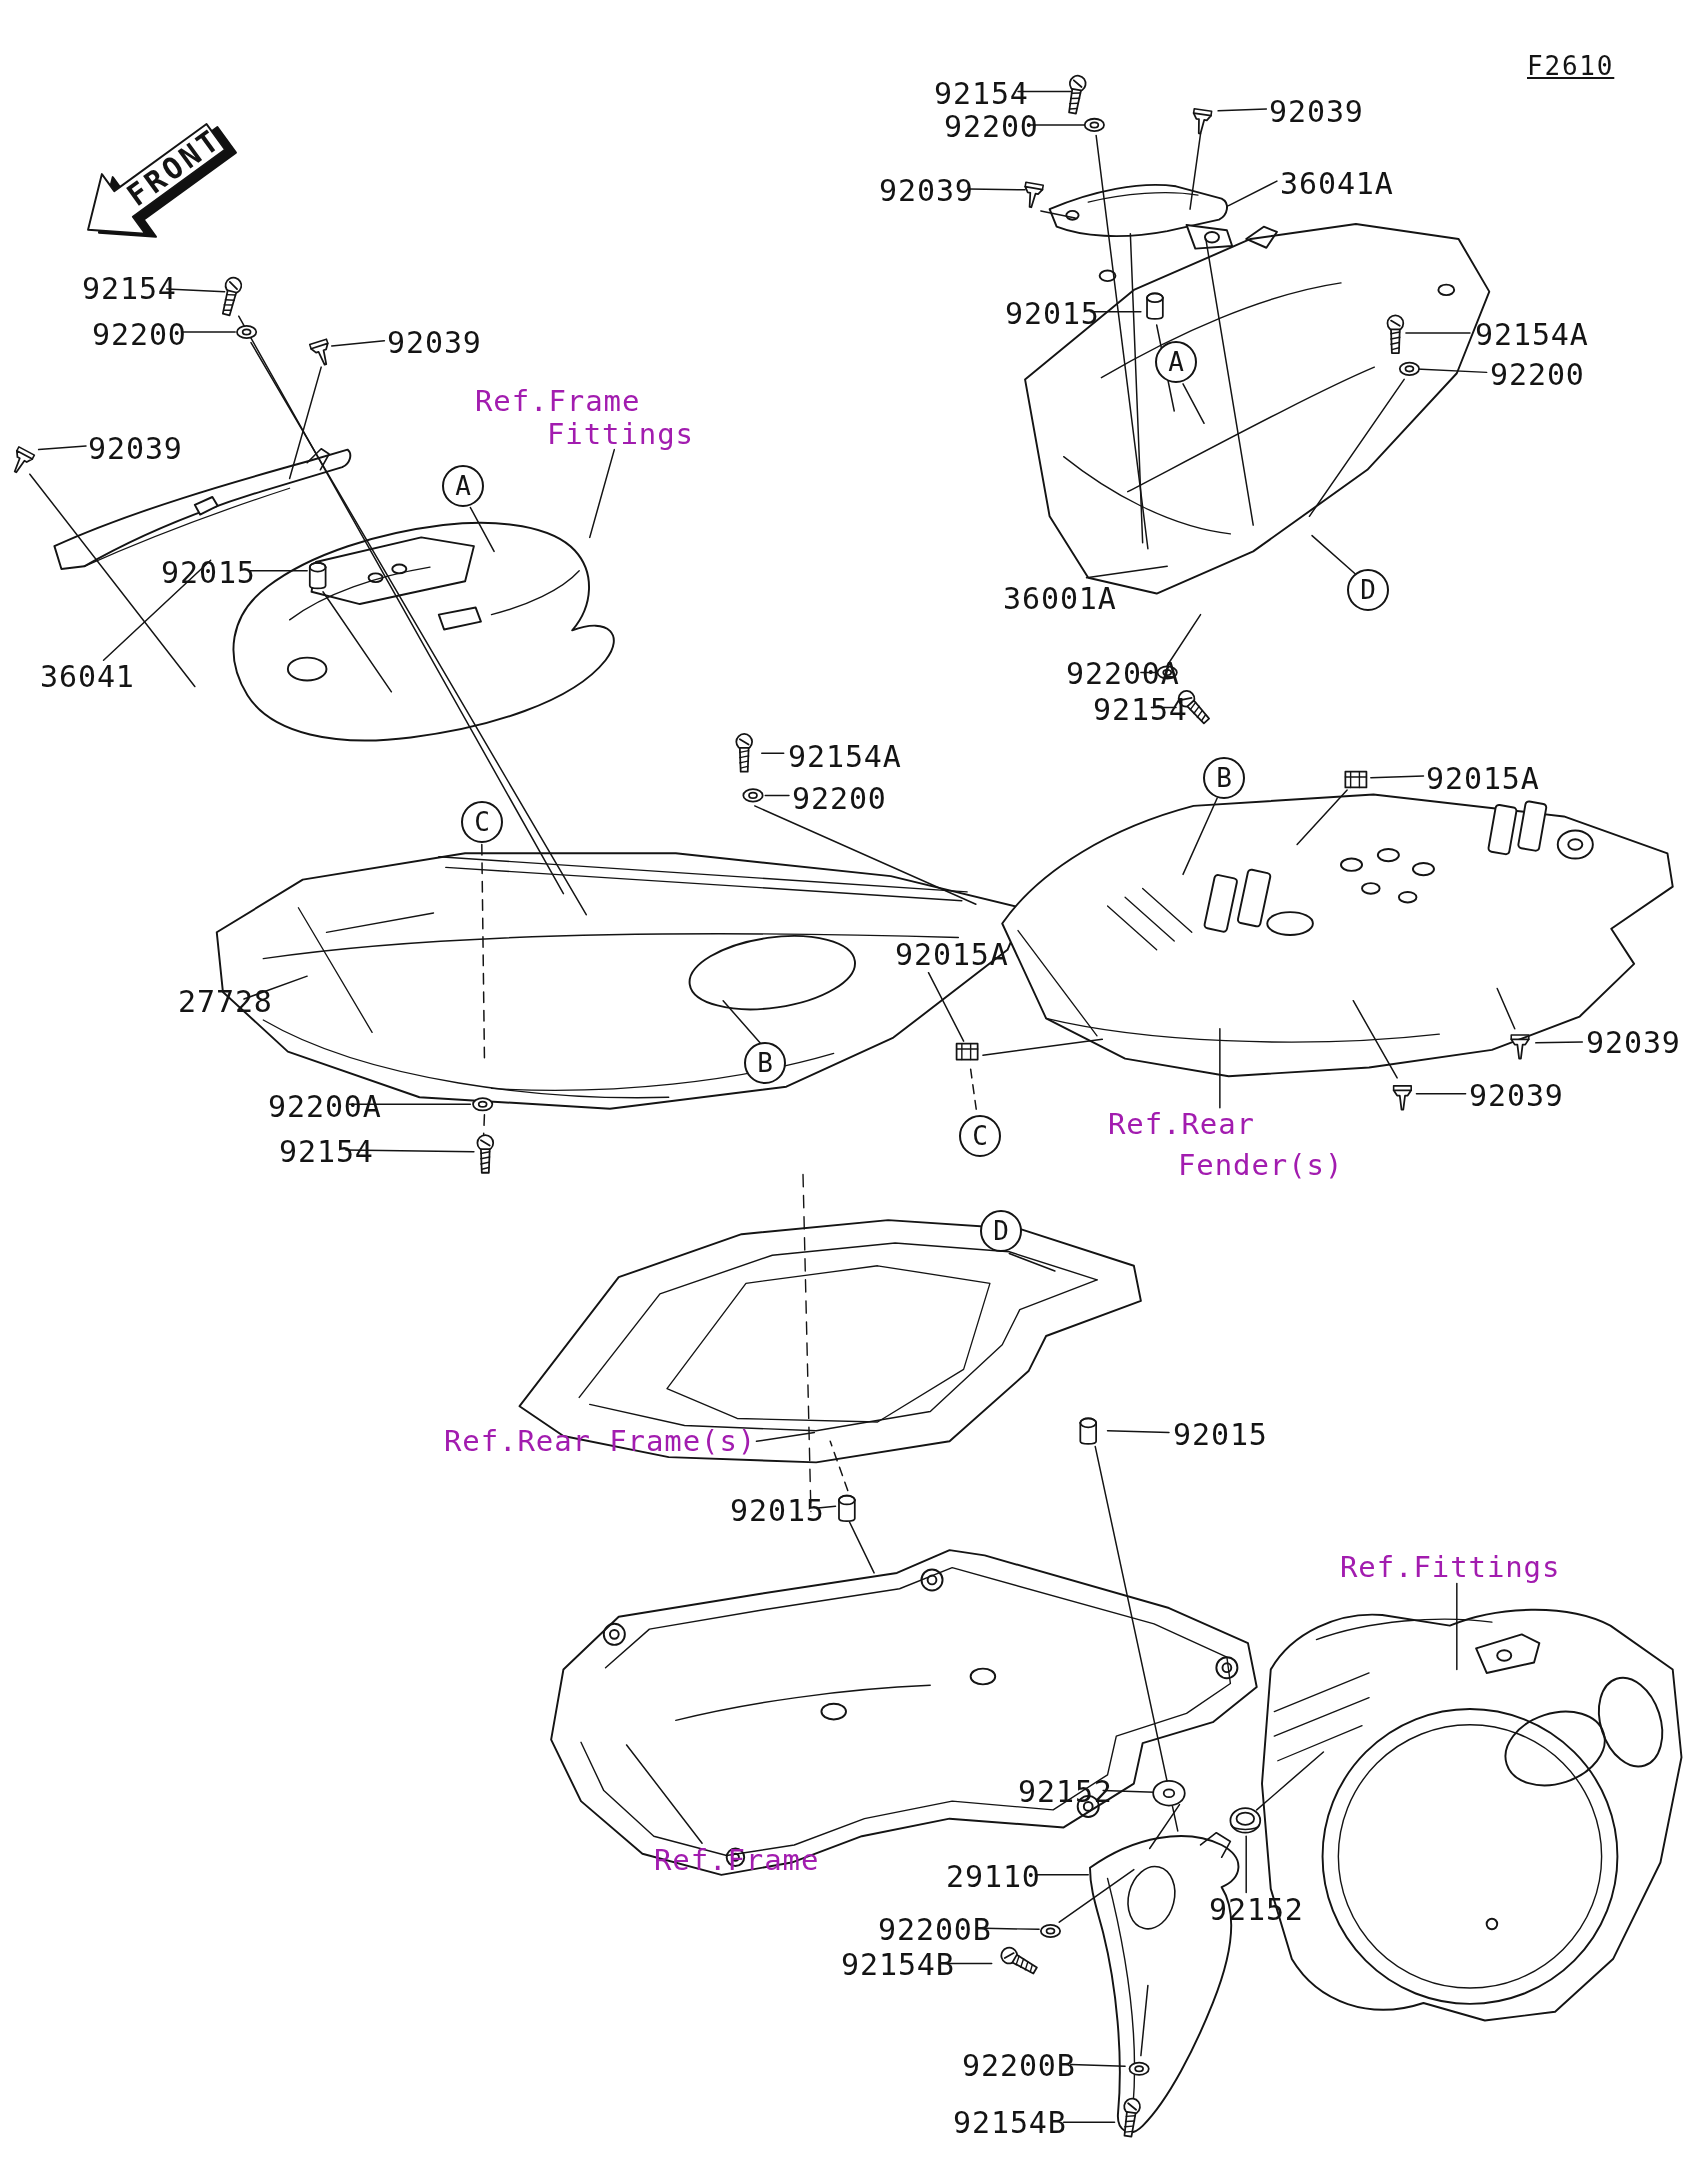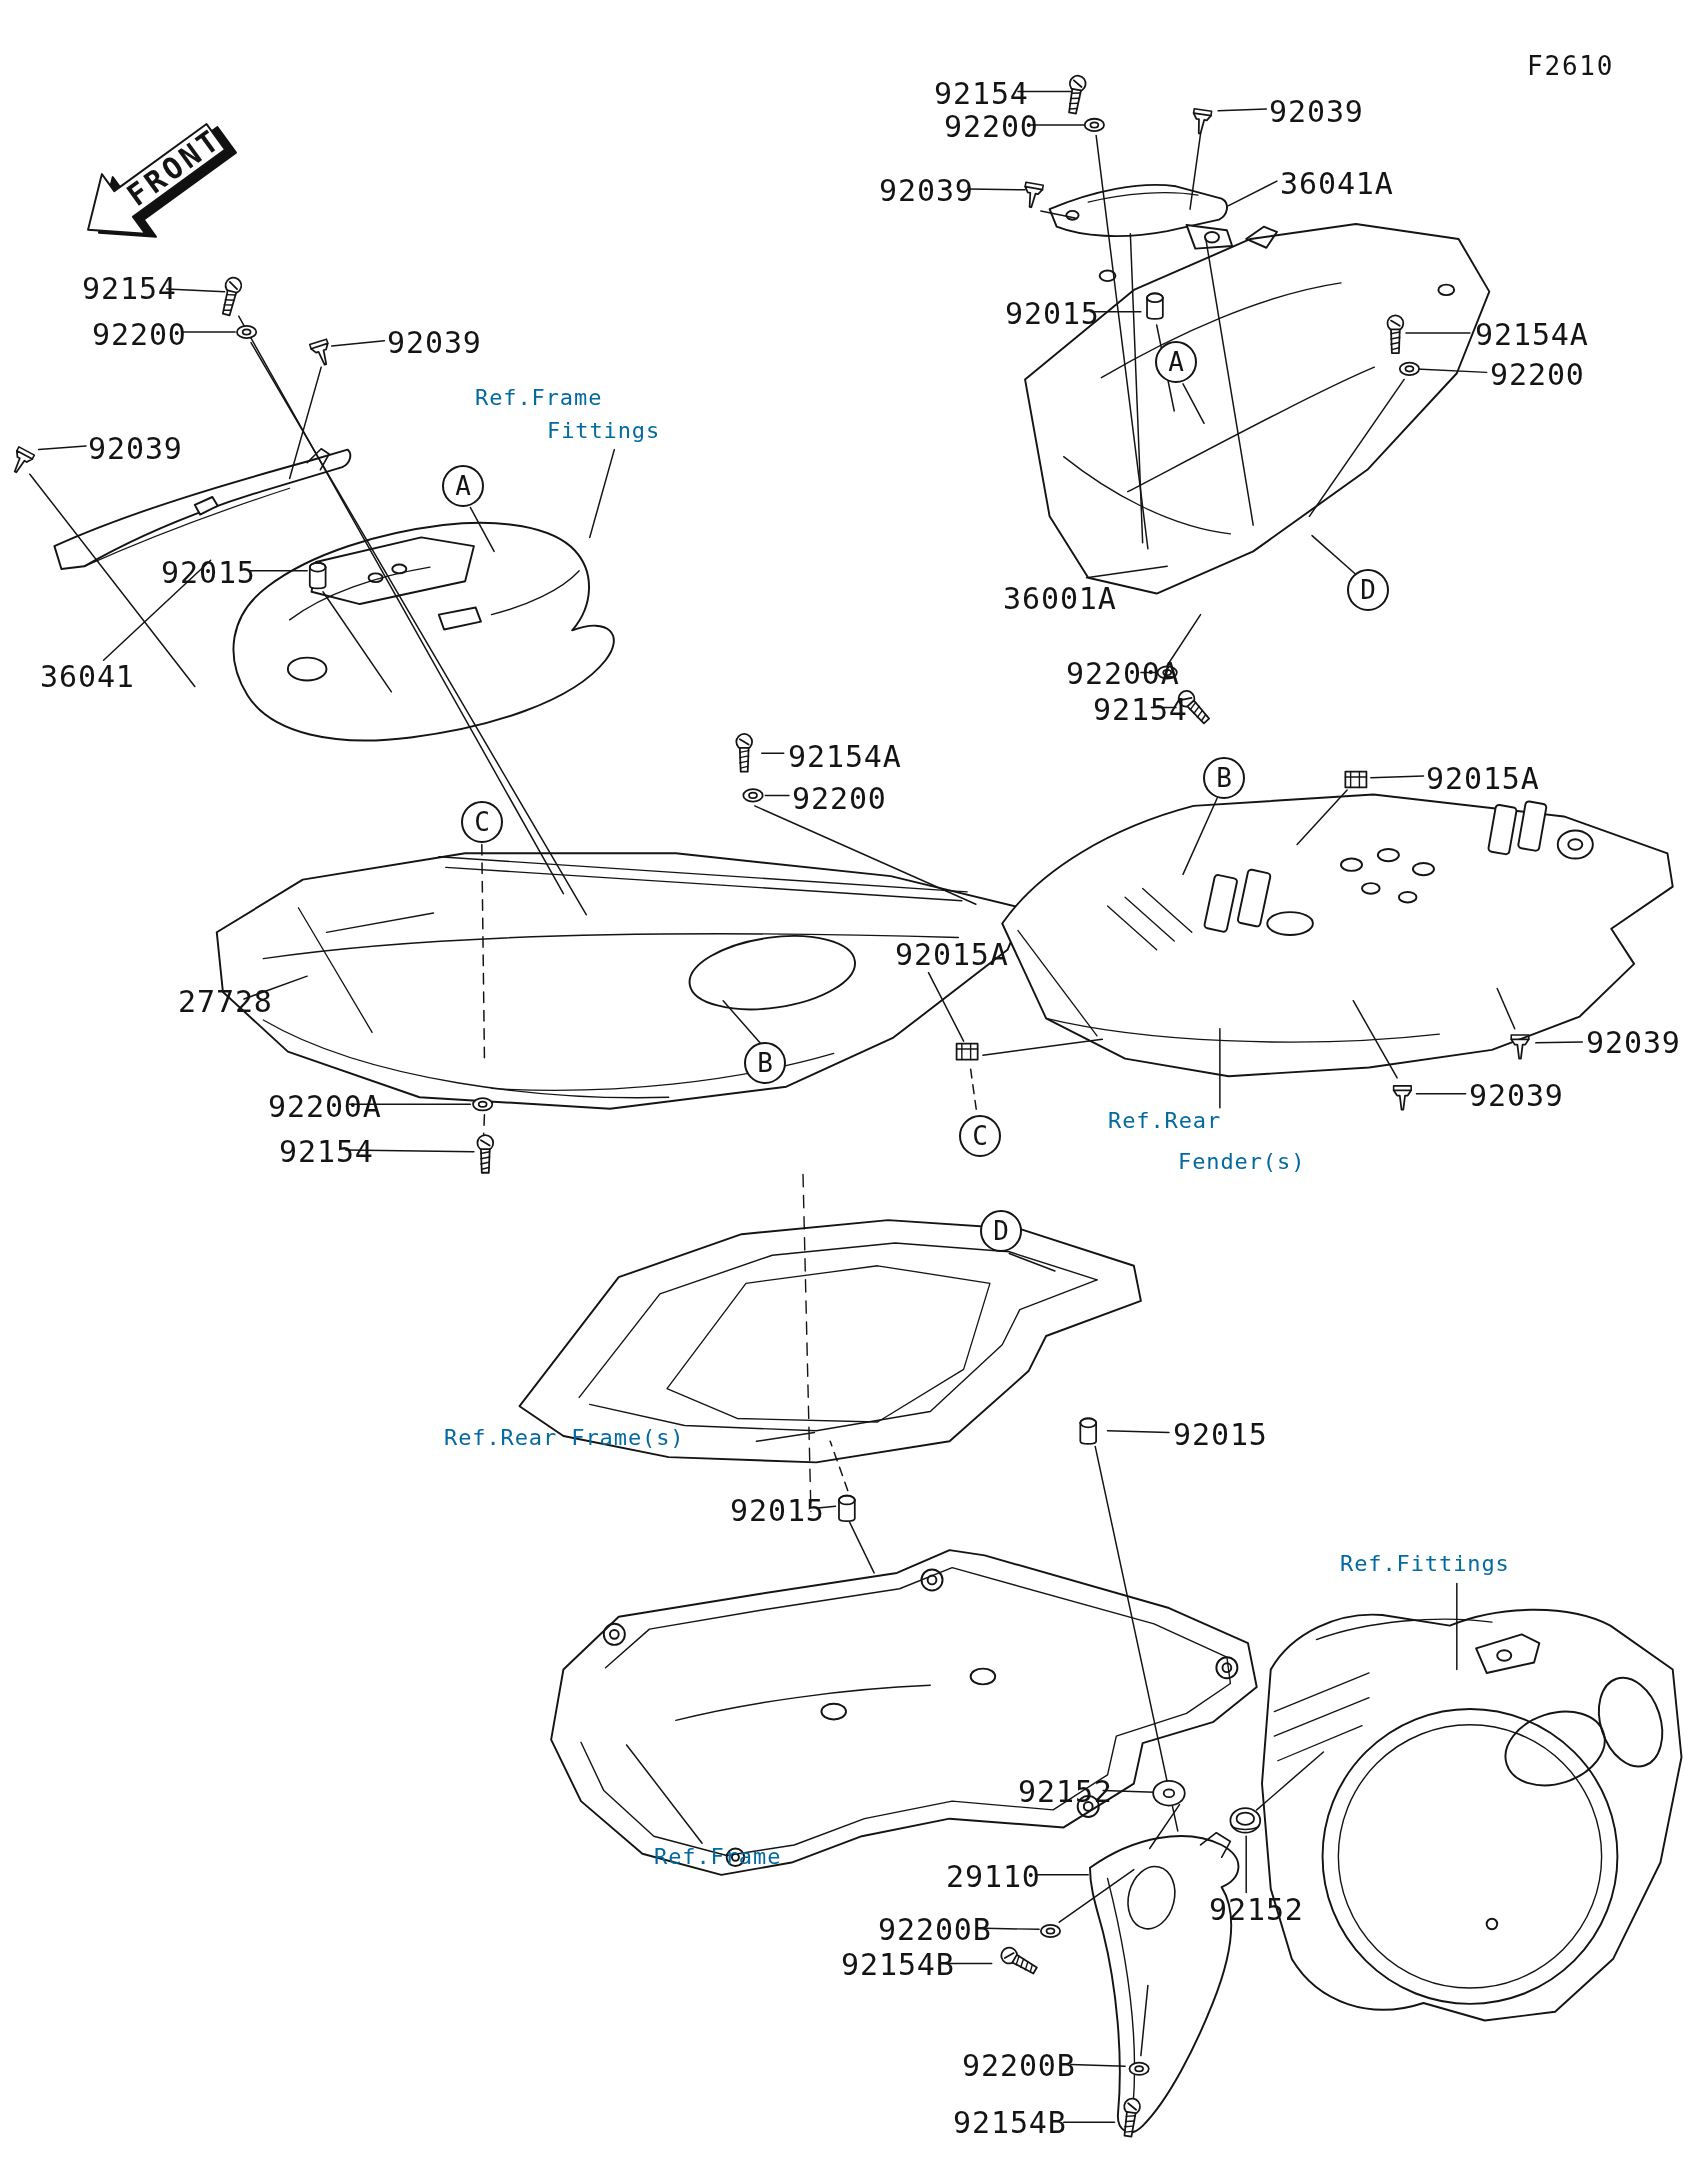--- a/index.html
+++ b/index.html
@@ -1,21 +1,21 @@
 <!DOCTYPE html>
 <html style="font-size:14px"><head>
 <meta charset="utf-8">
 <style>
   html,body{margin:0;padding:0;background:#fff;}
   #stage{position:relative;width:1685px;height:2177px;background:#fff;overflow:hidden;
          font-family:"DejaVu Sans Mono","Liberation Mono",monospace;color:#141414;}
   #art{position:absolute;left:0;top:0;}
   .lbl{position:absolute;font-size:30px;line-height:1;white-space:nowrap;letter-spacing:0.9px;color:#141414;}
-  .ref{position:absolute;font-size:22px;line-height:1;white-space:nowrap;letter-spacing:0.9px;color:#0369a1;}
-  .code{position:absolute;font-size:26px;letter-spacing:1.8px;color:#141414;}
+  .ref{position:absolute;font-size:29px;line-height:1;white-space:nowrap;letter-spacing:0.9px;color:#a21caf;}
+  .code{position:absolute;font-size:26px;letter-spacing:1.8px;color:#141414;text-decoration:underline;}
   .circ{position:absolute;width:42px;height:42px;border:2.6px solid #141414;border-radius:50%;
         background:#fff;display:flex;align-items:center;justify-content:center;
         font-size:26px;box-sizing:border-box;}
 </style>
 </head>
 <body>
 
 <div id="stage">
 
 <svg id="art" width="1685" height="2177" viewBox="0 0 1920 2480" fill="none" stroke="#141414" stroke-width="2.2" stroke-linejoin="round" stroke-linecap="round">

